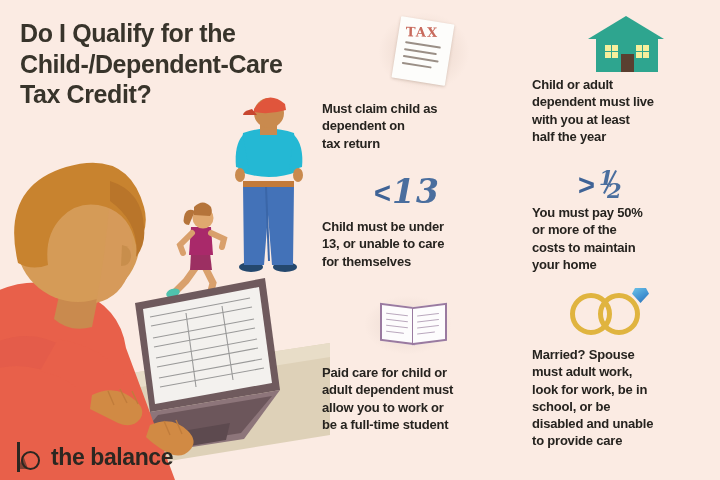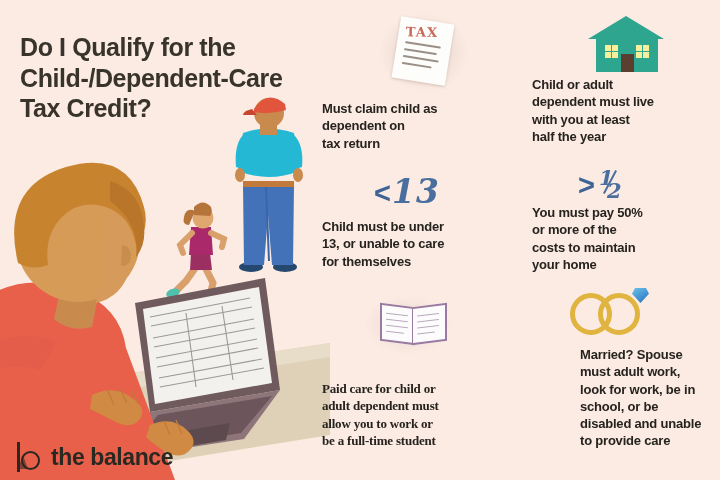--- a/index.html
+++ b/index.html
@@ -14,21 +14,21 @@
     background: #fbebe3;
     overflow: hidden;
     font-family: "Liberation Sans", sans-serif;
     -webkit-font-smoothing: antialiased;
   }
 
   
   #title {
     position: absolute;
     left: 20px;
-    top: 32px;
+    top: 18px;
     width: 300px;
     font-size: 25px;
     font-weight: bold;
     line-height: 1.22;
     color: #38342b;
     letter-spacing: -0.4px;
   }
   #title .tline { display: block; white-space: nowrap; }
 
   
@@ -314,21 +314,21 @@
       <div class="pl" style="top:25px; width:18px;"></div>
     </div>
     <div class="book-half" style="left:32px; top:0; transform: skewY(-7deg); border-left-width:1.2px;">
       <div class="pl" style="top:7px;  width:22px;"></div>
       <div class="pl" style="top:13px; width:22px;"></div>
       <div class="pl" style="top:19px; width:22px;"></div>
       <div class="pl" style="top:25px; width:18px;"></div>
     </div>
   </div>
 
-  <div class="blocktext" style="left:322px; top:380px;font-family:Liberation Serif, serif;">
+  <div class="blocktext" style="left:322px; top:364px;">
     <span class="ln">Paid care for child or</span>
     <span class="ln">adult dependent must</span>
     <span class="ln">allow you to work or</span>
     <span class="ln">be a full-time student</span>
   </div>
 
   <div class="icon" style="left:588px; top:16px; width:78px; height:56px;">
     <div class="house-roof" style="left:0px; top:0px;"></div>
     <div class="house-body" style="left:8px; top:22px; width:62px; height:34px;"></div>
     <div class="win" style="left:17px; top:29px; width:13px; height:13px;">
@@ -359,21 +359,21 @@
     <span class="ln">costs to maintain</span>
     <span class="ln">your home</span>
   </div>
 
   <div class="icon" style="left:570px; top:288px; width:96px; height:50px;">
     <div class="ring" style="left:0px;  top:5px;"></div>
     <div class="ring" style="left:28px; top:5px;"></div>
     <div class="gem" style="left:62px; top:0px;"></div>
   </div>
 
-  <div class="blocktext" style="left:532px; top:346px;margin-left:48px;">
+  <div class="blocktext" style="left:532px; top:346px;">
     <span class="ln">Married? Spouse</span>
     <span class="ln">must adult work,</span>
     <span class="ln">look for work, be in</span>
     <span class="ln">school, or be</span>
     <span class="ln">disabled and unable</span>
     <span class="ln">to provide care</span>
   </div>
 
   <div id="logo">
     <span class="mark">

